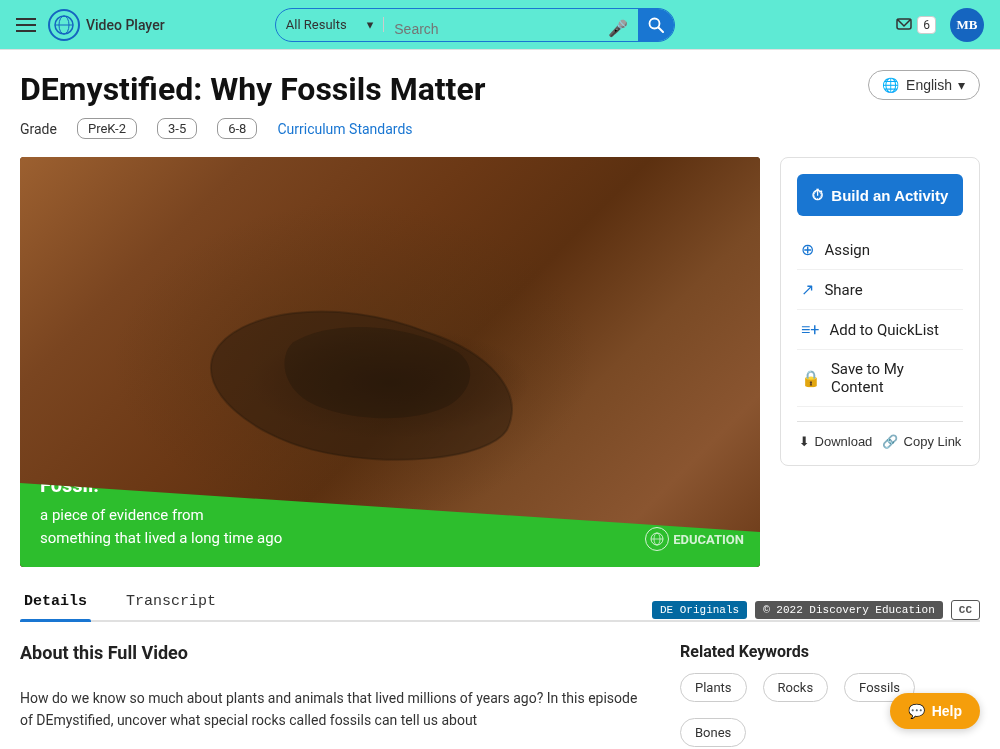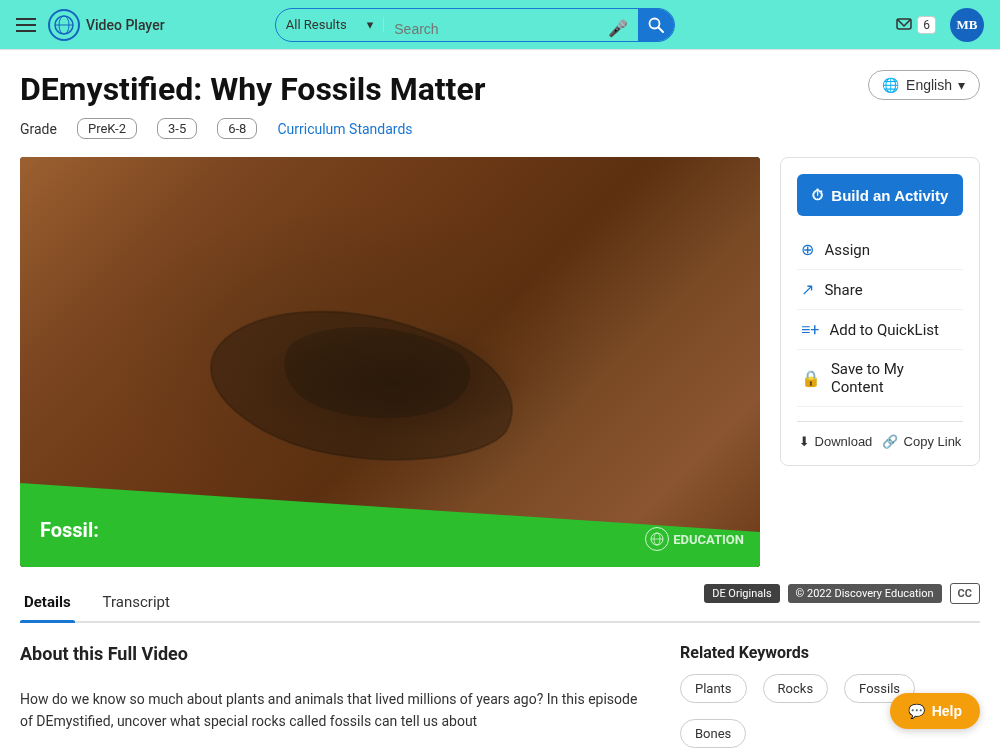--- a/index.html
+++ b/index.html
@@ -130,33 +130,34 @@
       display: flex; gap: 10px; margin-top: 14px; padding-top: 12px; border-top: 1px solid #e0e0e0;
       justify-content: center;
     }
     .link-btn {
       display: flex; align-items: center; gap: 5px; color: #333; font-size: 13px; cursor: pointer;
       text-decoration: none; background: none; border: none;
     }
 
     
     .tabs-row {
-      display: flex; align-items: flex-start; margin-top: 16px; border-bottom: 2px solid #e0e0e0;
-      gap: 24px;
+      display: flex; align-items: flex-end; margin-top: 16px; border-bottom: 2px solid #e0e0e0;
+      gap: 31px;
+      font-family: Liberation Mono, monospace;
     }
     .tab {
       padding: 10px 4px 10px; font-size: 15px; cursor: pointer; color: #333; position: relative;
     }
     .tab.active { color: #111; font-weight: 700; }
     .tab.active::after {
       content: ''; position: absolute; bottom: -2px; left: 0; right: 0; height: 3px; background: #1976d2; border-radius: 2px 2px 0 0;
     }
     .tab-badges { display: flex; gap: 8px; margin-left: auto; align-items: center; }
     .tab-badge {
-      background: #404040; color: #fff; font-size: 11px; padding: 3px 8px; border-radius: 3px;
+      background: #0369a1; color: #fff; font-size: 11px; padding: 3px 8px; border-radius: 3px;
     }
     .tab-badge.gray { background: #555; }
     .tab-badge-cc {
       border: 1.5px solid #555; color: #555; font-size: 11px; padding: 3px 7px; border-radius: 3px;
       font-weight: bold;
     }
 
     
     .below-tabs { display: flex; gap: 40px; margin-top: 20px; }
     .desc-section { flex: 1; }
@@ -258,20 +259,21 @@
           <div class="fossil-bg"></div>
 
           <svg viewBox="0 0 760 420" style="position:absolute;top:0;left:0;width:100%;height:100%;opacity:0.7">
             <path d="M 200 200 C 220 160, 320 140, 420 180 C 480 200, 520 240, 500 280 C 480 310, 380 320, 300 300 C 240 285, 180 240, 200 200 Z" fill="rgba(30,20,10,0.6)" stroke="rgba(20,15,8,0.4)" stroke-width="2"></path>
             <path d="M 280 190 C 320 165, 400 170, 450 200 C 470 215, 465 240, 440 255 C 400 275, 330 270, 295 250 C 270 235, 265 205, 280 190 Z" fill="rgba(20,15,8,0.5)"></path>
           </svg>
         </div>
         <div class="green-banner">
           <div class="banner-text">
             <strong>Fossil:</strong>
+            <span>a piece of evidence from<br>something that lived a long time ago</span>
           </div>
         </div>
         <div class="de-logo-watermark">
           <div class="de-circle-small">
             <svg width="14" height="14" viewBox="0 0 14 14">
               <circle cx="7" cy="7" r="6" fill="none" stroke="white" stroke-width="1"></circle>
               <ellipse cx="7" cy="7" rx="3" ry="6" fill="none" stroke="white" stroke-width="0.8"></ellipse>
               <line x1="1" y1="7" x2="13" y2="7" stroke="white" stroke-width="0.8"></line>
             </svg>
           </div>

